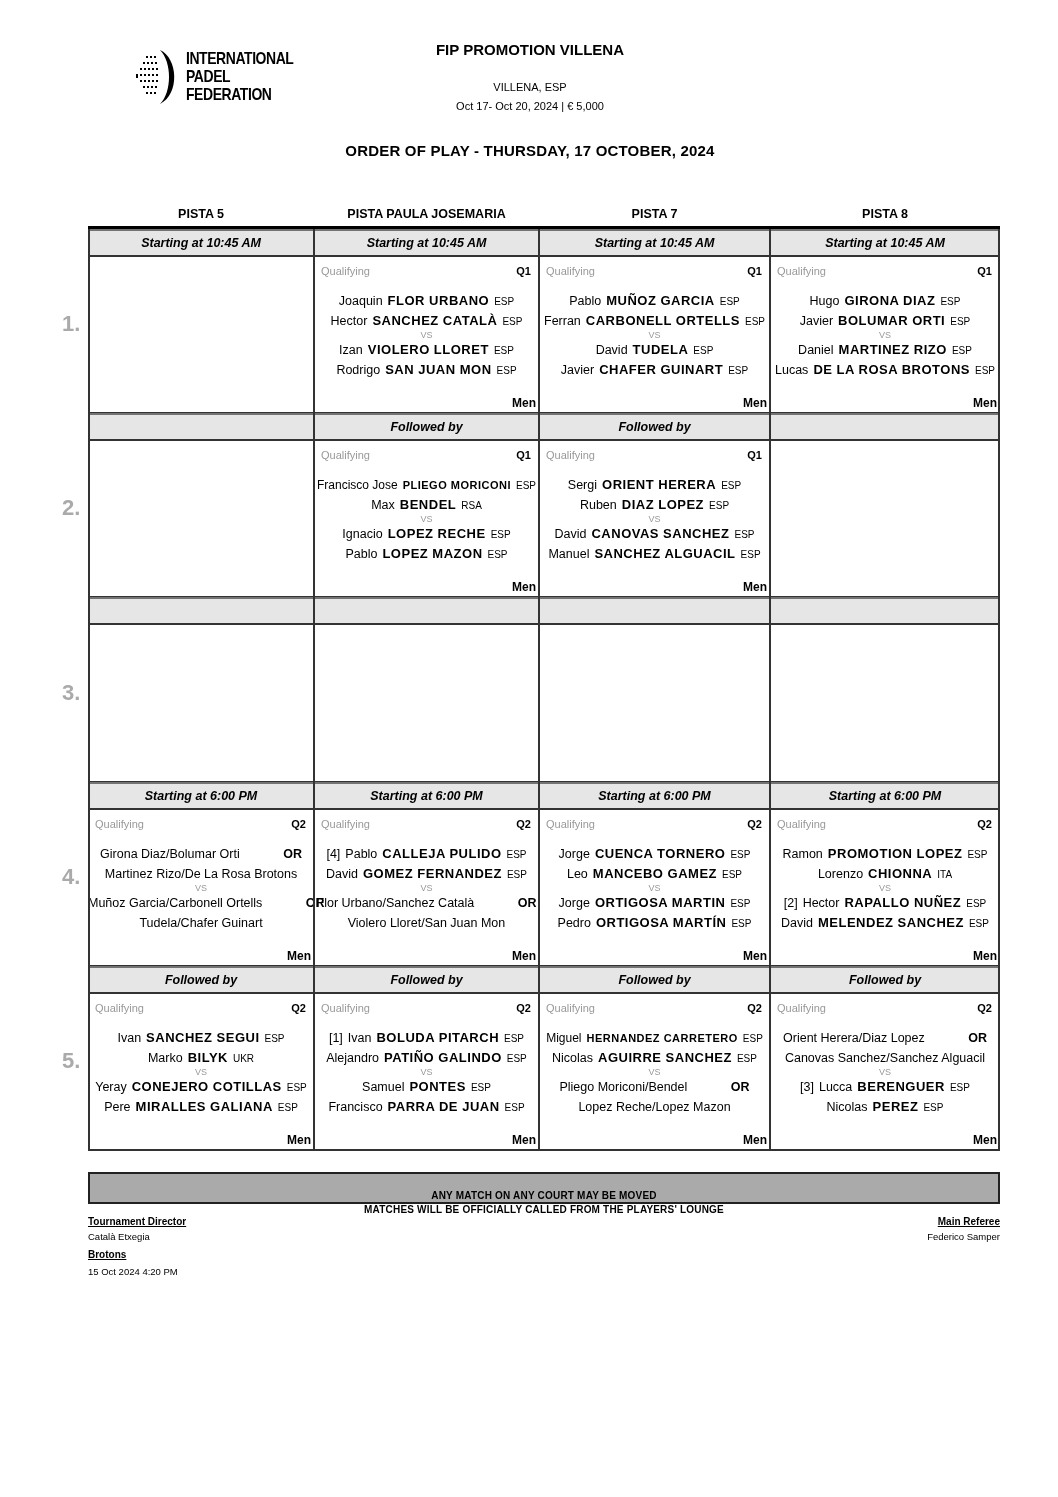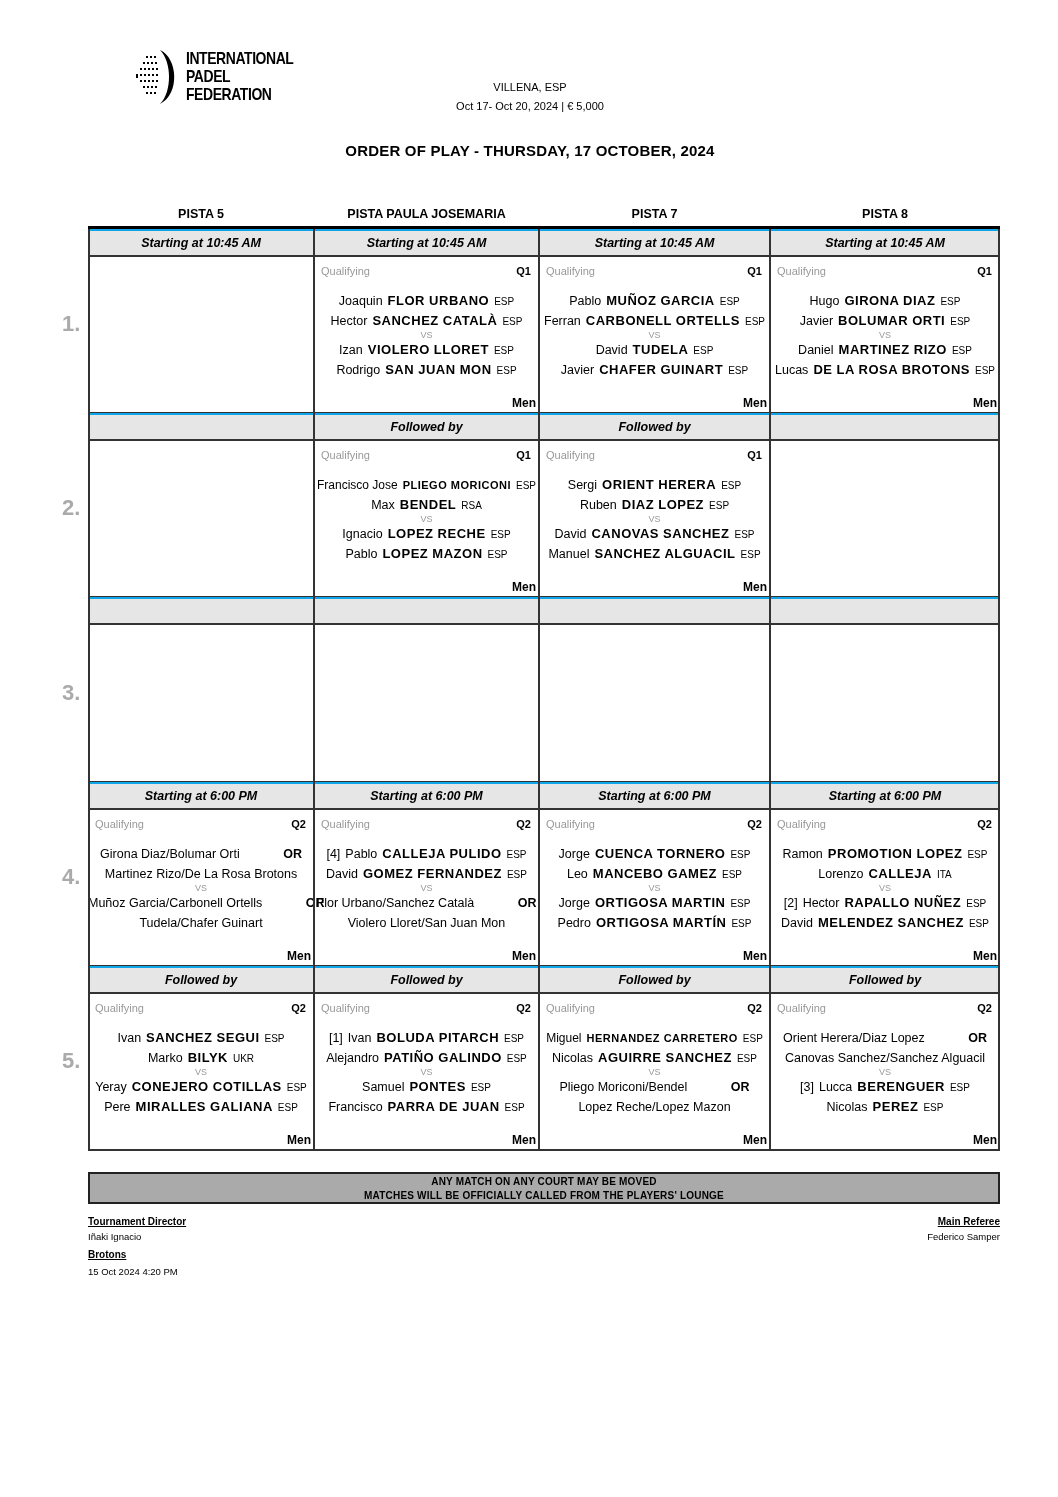--- a/index.html
+++ b/index.html
@@ -10,41 +10,41 @@
   .hdr { position:absolute; left:300px; width:460px; text-align:center; }
   .t1 { top:42px; font-weight:bold; font-size:15px; line-height:16px; }
   .loc { top:81px; font-size:11px; }
   .dates { top:100px; font-size:11px; }
   .oop { position:absolute; top:142px; left:200px; width:660px; text-align:center; font-weight:bold; font-size:15px; letter-spacing:0.2px; }
 
   .court-head { position:absolute; top:207px; font-weight:bold; font-size:12.5px; text-align:center; }
   .topbar { position:absolute; left:88px; top:226px; width:912px; height:4px; background:#000; }
 
   .grid { position:absolute; left:88px; top:229px; width:912px; }
-  .band { position:absolute; height:28px; background:#e6e6e6; border-top:2px solid #0ea5e9; border-bottom:2px solid #333; box-sizing:border-box; display:flex; align-items:center; justify-content:center; font-weight:bold; font-style:italic; font-size:12.5px; }
+  .band { position:absolute; height:28px; background:#e6e6e6; border-top:2px solid #737373; border-bottom:2px solid #333; box-sizing:border-box; display:flex; align-items:center; justify-content:center; font-weight:bold; font-style:italic; font-size:12.5px; }
   .cell { position:absolute; box-sizing:border-box; }
   .vline { position:absolute; width:2px; background:#333; }
   .rownum { position:absolute; left:62px; font-size:22px; font-weight:bold; color:#aaa; }
 
   .match { position:absolute; inset:0; }
   .qual { position:absolute; left:7px; top:8px; font-size:11px; color:#999; }
   .rnd { position:absolute; right:8px; top:8px; font-size:11px; font-weight:bold; }
   .men { position:absolute; right:3px; bottom:3px; font-size:12px; font-weight:bold; }
   .lines { position:absolute; left:0; right:0; top:34px; text-align:center; white-space:nowrap; }
   .pl { font-size:12.5px; line-height:20px; height:20px; }
   .pl .fn { margin-right:5px; }
   .pl .seed { margin-right:5px; }
   .pl .ln { font-weight:bold; font-size:13px; letter-spacing:0.5px;margin-top:11px; }
   .pl .nat { font-size:10px; margin-left:5px; }
   .pl.small .fn { font-size:12px; }
   .pl.small .ln { font-size:11px; }
   .vs { font-size:9px; color:#999; line-height:9px; height:9px; }
   .pl .or { font-weight:bold;padding-left:40px; }
 
-  .notice { position:absolute; left:88px; top:1172px; width:912px; height:32px; background:#aaa; border:2px solid #222; box-sizing:border-box; text-align:center; font-weight:bold; font-size:10px; line-height:14px; padding-top:1px; letter-spacing:0.2px; }
+  .notice { position:absolute; left:88px; top:1172px; width:912px; height:32px; background:#aaa; border:2px solid #222; box-sizing:border-box; text-align:center; font-weight:bold; font-size:10px; line-height:14px; padding-top:15px; letter-spacing:0.2px; }
   .foot-lbl { position:absolute; font-weight:bold; font-size:10px; text-decoration:underline; }
   .foot-val { position:absolute; font-size:9.5px; }
 </style>
 </head>
 <body>
 
 <div class="logo">
   <svg class="mark" viewBox="0 0 46 58">
     <g fill="#000">
       <rect x="12" y="8" width="2" height="2"></rect>
@@ -81,20 +81,21 @@
     <path d="M26 2 C44 10 46 46 26 56 C38 44 38 14 26 2 Z" fill="#000"></path>
   </svg>
   <div class="txt">
     <div>INTERNATIONAL</div>
     <div>PADEL</div>
     <div>FEDERATION</div>
   </div>
 </div>
 
 <div class="hdr t1">
+  <div>FIP PROMOTION VILLENA</div>
 </div>
 <div class="hdr loc">VILLENA, ESP</div>
 <div class="hdr dates">Oct 17- Oct 20, 2024  |  € 5,000</div>
 <div class="oop">ORDER OF PLAY - THURSDAY, 17 OCTOBER, 2024</div>
 
 <div id="court-heads">
     <div class="court-head" style="left: 88px; width: 226px;">PISTA 5</div>
     <div class="court-head" style="left: 314px; width: 225px;">PISTA PAULA JOSEMARIA</div>
     <div class="court-head" style="left: 539px; width: 231px;">PISTA 7</div>
     <div class="court-head" style="left: 770px; width: 230px;">PISTA 8</div>
@@ -239,21 +240,21 @@
         <div class="men">Men</div>
       </div>
     </div>
     <div class="band" style="left: 682px; width: 230px; top: 553px;">Starting at 6:00 PM</div>
     <div class="cell" style="left: 682px; width: 230px; top: 581px; height: 156px;">
       <div class="match">
         <div class="qual">Qualifying</div>
         <div class="rnd">Q2</div>
         <div class="lines">
           <div class="pl"><span class="fn">Ramon</span><span class="ln">PROMOTION LOPEZ</span><span class="nat">ESP</span></div>
-          <div class="pl"><span class="fn">Lorenzo</span><span class="ln">CALLEJA</span><span class="nat">ITA</span></div>
+          <div class="pl"><span class="fn">Lorenzo</span><span class="ln">CHIONNA</span><span class="nat">ITA</span></div>
           <div class="vs">VS</div>
           <div class="pl"><span class="seed">[2]</span><span class="fn">Hector</span><span class="ln">RAPALLO NUÑEZ</span><span class="nat">ESP</span></div>
           <div class="pl"><span class="fn">David</span><span class="ln">MELENDEZ SANCHEZ</span><span class="nat">ESP</span></div>
         </div>
         <div class="men">Men</div>
       </div>
     </div>
     <div style="position: absolute; left: 0px; width: 912px; top: 736px; height: 2px; background: rgb(51, 51, 51);"></div>
     <div class="band" style="left: 0px; width: 226px; top: 737px;">Followed by</div>
     <div class="cell" style="left: 0px; width: 226px; top: 765px; height: 156px;">
@@ -329,17 +330,17 @@
     <div class="rownum" style="top: 864px;">4.</div>
     <div class="rownum" style="top: 1048px;">5.</div>
   </div>
 
 <div class="notice">
   <div>ANY MATCH ON ANY COURT MAY BE MOVED</div>
   <div>MATCHES WILL BE OFFICIALLY CALLED FROM THE PLAYERS' LOUNGE</div>
 </div>
 
 <div class="foot-lbl" style="left:88px; top:1216px;">Tournament Director</div>
-<div class="foot-val" style="left:88px; top:1231px;">Iñaki Ignacio</div>
+<div class="foot-val" style="left:88px; top:1231px;">Català Etxegia</div>
 <div class="foot-lbl" style="left:88px; top:1249px;">Brotons</div>
 <div class="foot-val" style="left:88px; top:1266px;">15 Oct 2024  4:20 PM</div>
 <div class="foot-lbl" style="right:58px; top:1216px;">Main Referee</div>
 <div class="foot-val" style="right:58px; top:1231px;text-align:center;">Federico Samper</div>
 
 </body></html>

